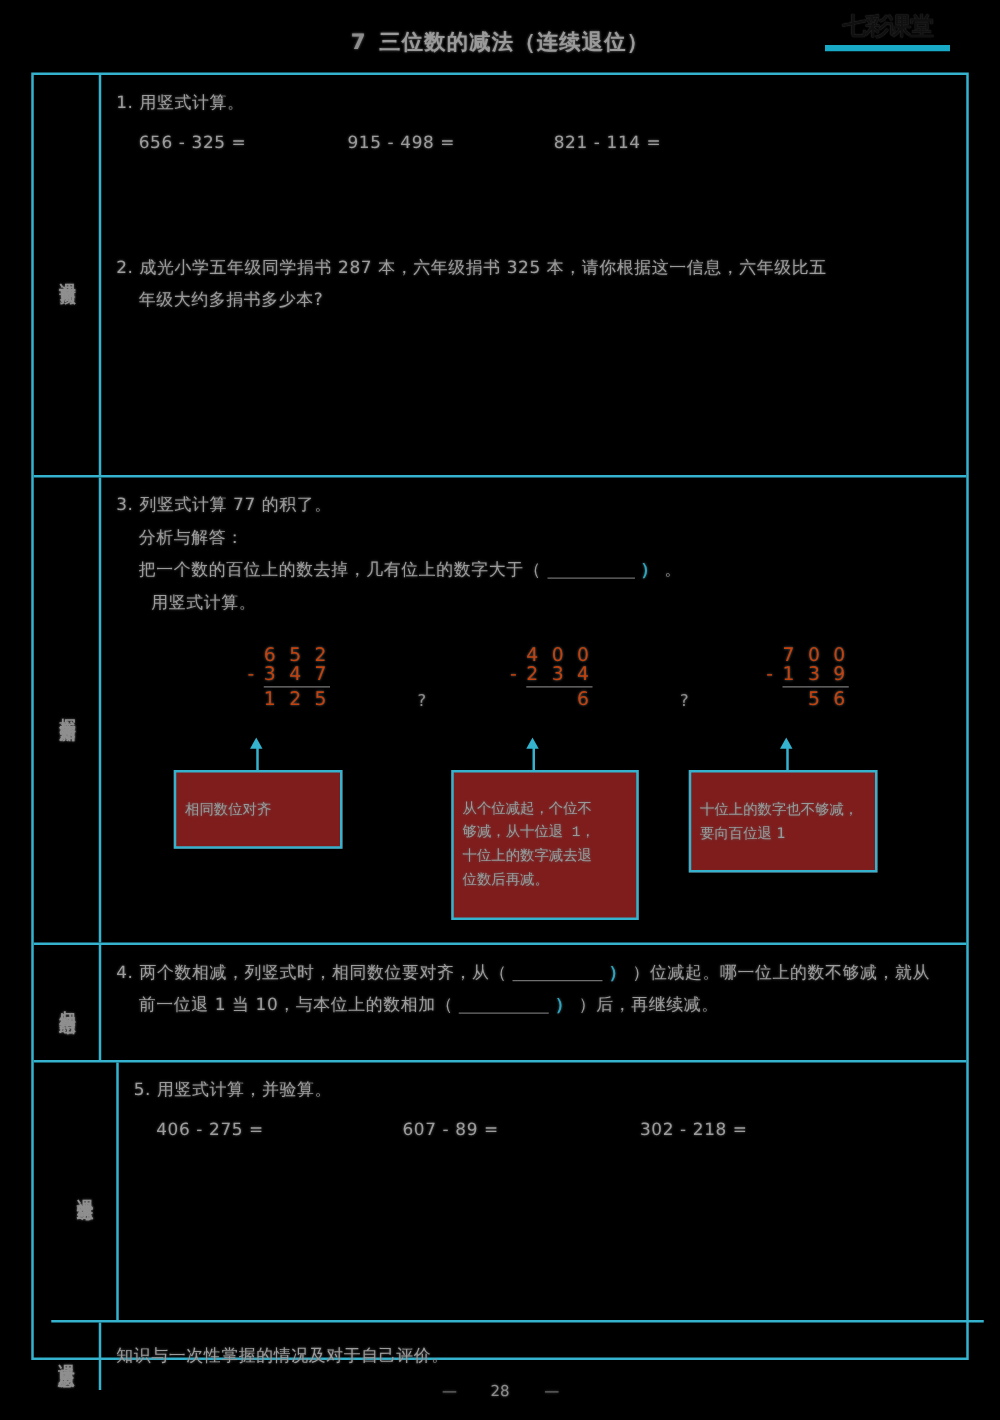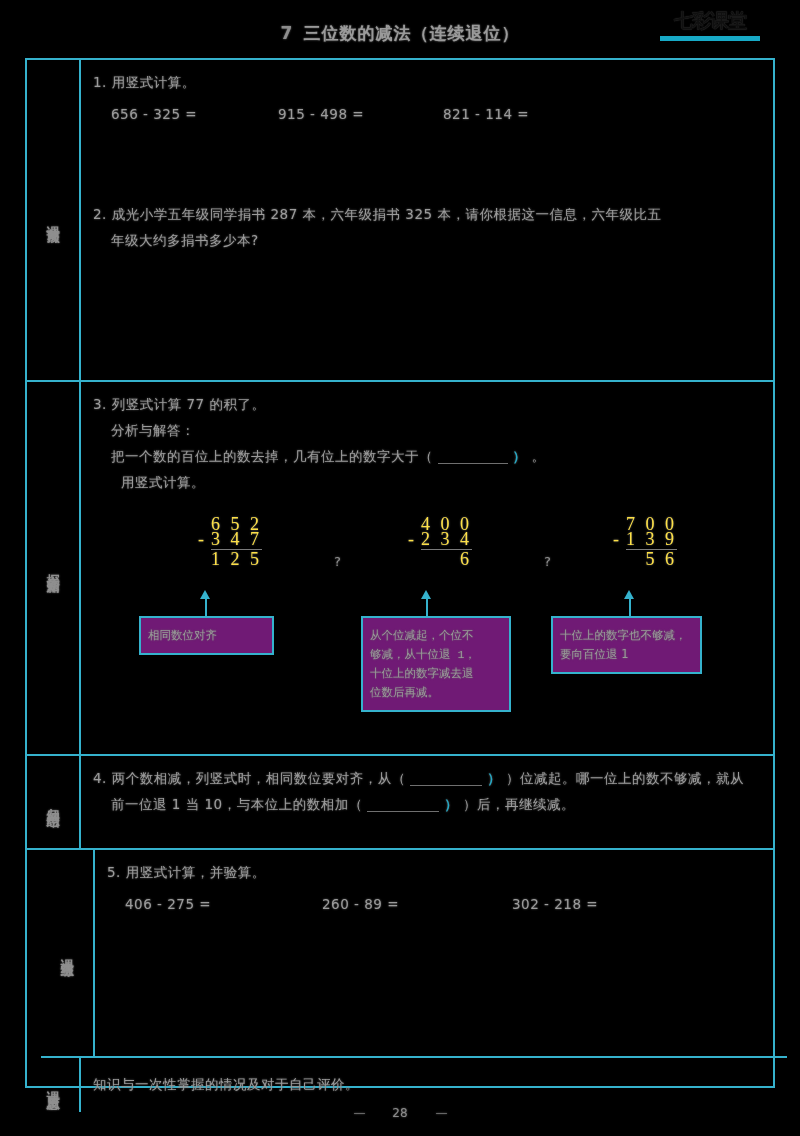--- a/index.html
+++ b/index.html
@@ -114,47 +114,46 @@
     vertical-align: -3px;
   }
 
   
   .prob-row { position: relative; height: 26px; margin-top: 4px; text-align: right; }
   .prob { position: absolute; top: 0; }
 
   
   .vcalc {
     position: absolute;
-    font-size: 18px;
-    color: #fde047;
+    font-size: 15px;
+    color: #c2410c;
     line-height: 15px;
     text-shadow: 0 0 2px #6a6a6a;
-    font-family: Liberation Serif, serif;
   }
   .vcalc .ln { text-align: right; white-space: pre; letter-spacing: 3px; }
   .vcalc .rule {
     border-top: 1px solid #7a7a7a;
     margin-top: 2px;
     padding-top: 2px;
   }
   .vcalc .op {
     position: absolute;
     left: -13px; top: 15px;
   }
 
   
   .callout {
     position: absolute;
     border: 2px solid #35b2cd;
-    padding: 8px 7px;
+    padding: 20px 7px;
     color: #9a9a9a;
     font-size: 11.5px;
     line-height: 19px;
     text-shadow: 0 0 2px #6a6a6a;
-    background: #701a75;
+    background: #7f1d1d;
   }
   .arrow-up {
     position: absolute;
     width: 0; height: 0;
     border-left: 5px solid transparent;
     border-right: 5px solid transparent;
     border-bottom: 9px solid #35b2cd;
   }
   .arrow-stem {
     position: absolute;
@@ -321,21 +320,21 @@
       <div class="slabel">
         <div class="vtext">课堂练习</div>
       </div>
       <div class="sbody">
         <div class="tx">
           <span>5.</span>
           <span>用竖式计算，并验算。</span>
         </div>
         <div class="prob-row" style="margin-top:6px;">
           <div class="prob tx" style="left:18px;">406 - 275 =</div>
-          <div class="prob tx" style="left:215px;">260 - 89 =</div>
+          <div class="prob tx" style="left:215px;">607 - 89 =</div>
           <div class="prob tx" style="left:405px;">302 - 218 =</div>
         </div>
       </div>
     </div>
 
     <div class="srow" style="height:54px;font-family:Liberation Serif, serif;">
       <div class="slabel">
         <div class="vtext">课后反思</div>
       </div>
       <div class="sbody" style="padding-top:14px;">

